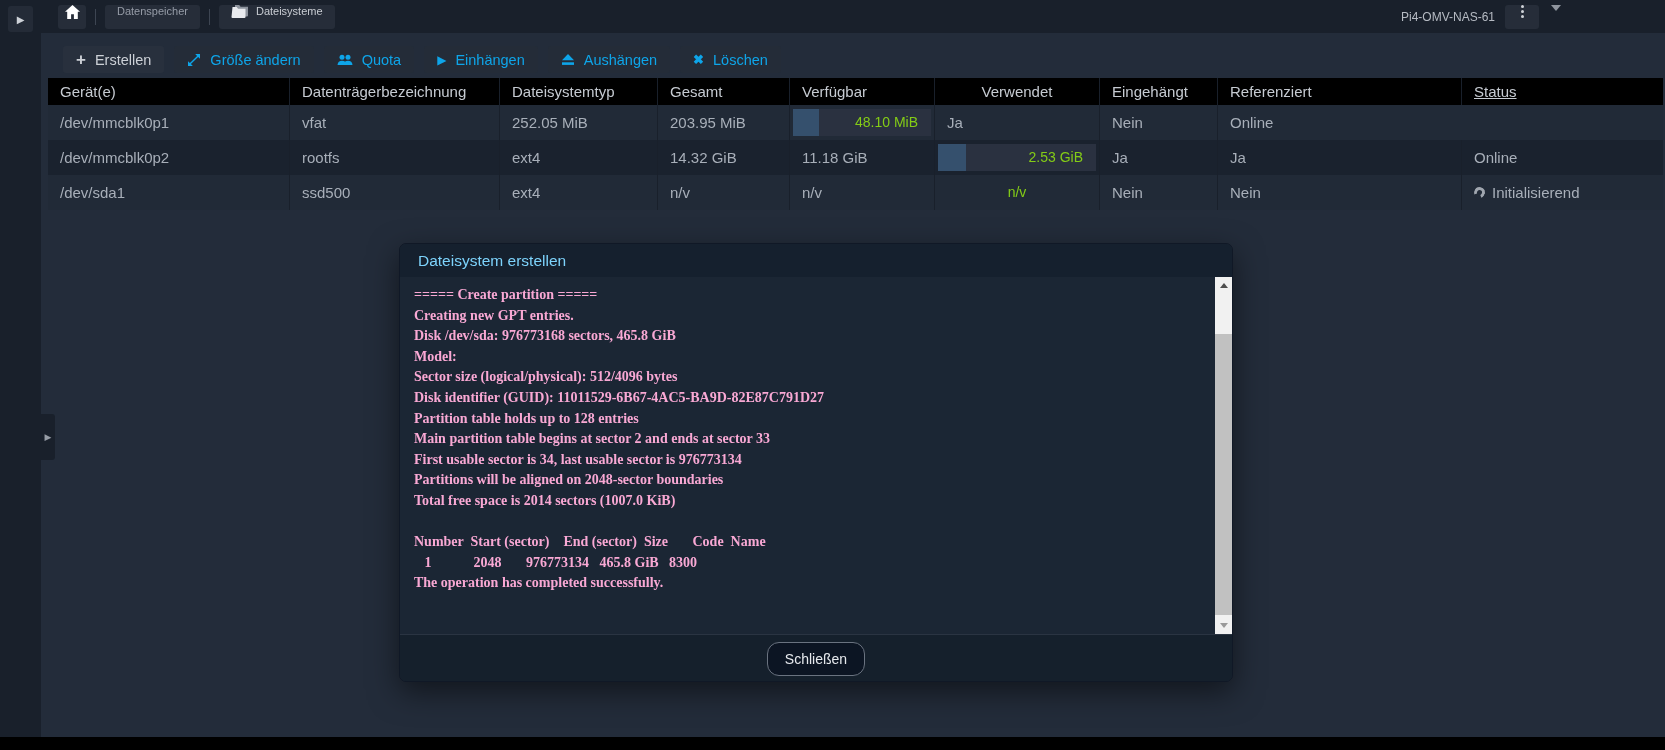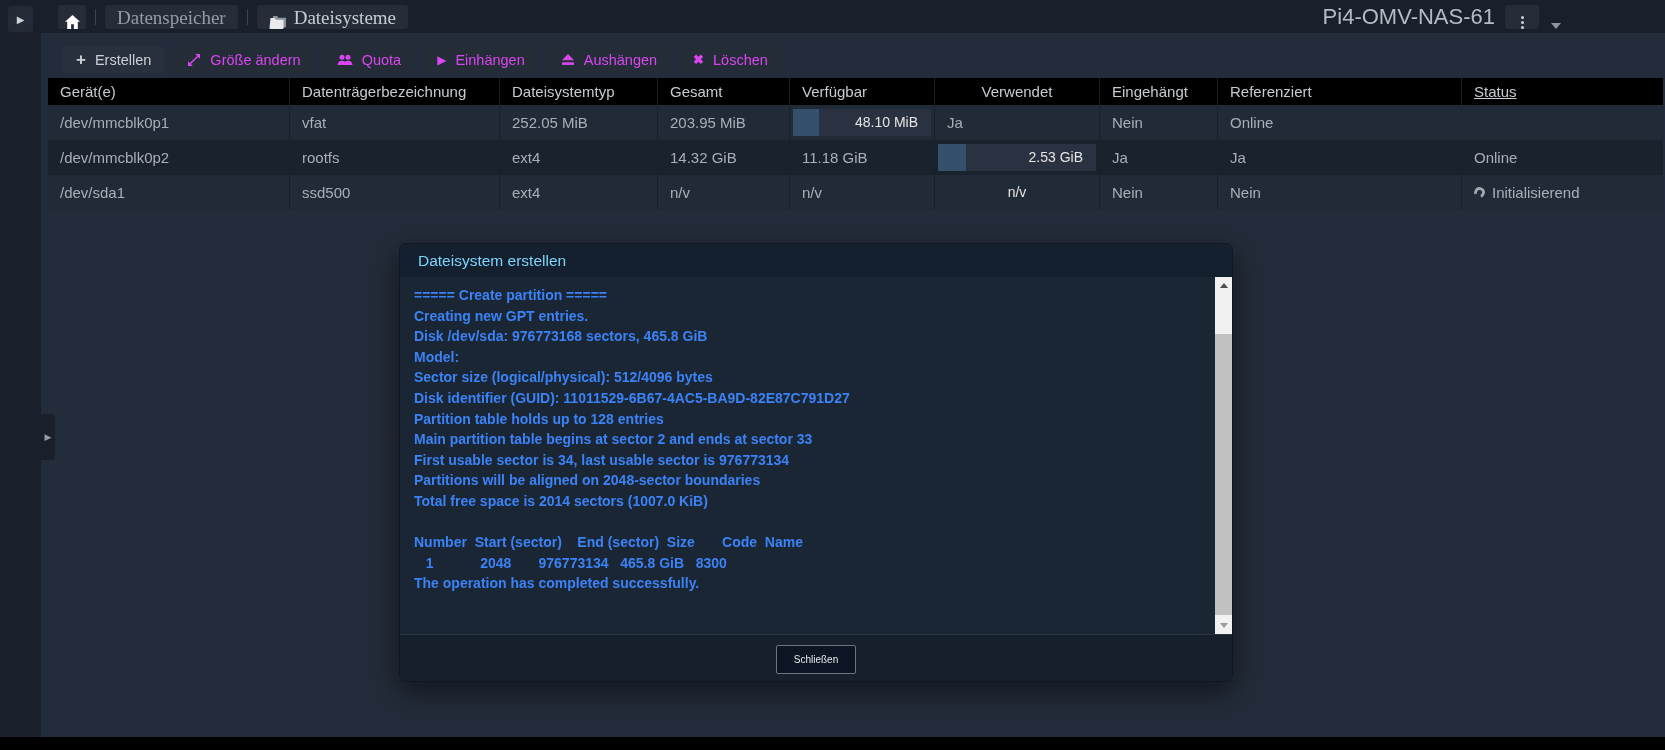--- a/index.html
+++ b/index.html
@@ -10,25 +10,25 @@
     position:relative;
     color:#a8afb9;
   }
   
   .topbar {
     position:absolute; left:0; top:0; width:1665px; height:33px;
     background:#19202b; display:flex; align-items:center;
   }
   .tb-btn {
     height:24px; background:#262d39; border-radius:3px;
-    display:inline-flex; align-items:flex-end; justify-content:center;
-    padding:0 12px; cursor:pointer; color:#969ca7; font-size:19px; gap:8px;font-family:Liberation Serif, serif;
+    display:inline-flex; align-items:flex-start; justify-content:center;
+    padding:0 12px; cursor:pointer; color:#969ca7; font-size:11px; gap:8px;
   }
   .tb-sep { width:1px; height:16px; background:#3d4552; margin:0 9px; }
-  .hostname { margin-left:auto; color:#b6bbc3; font-size:22px; }
+  .hostname { margin-left:auto; color:#b6bbc3; font-size:12px; }
   .kebab-btn { width:34px; margin-left:10px; }
   .kebab { display:flex; flex-direction:column; gap:2px; }
   .kebab i { width:3px; height:3px; border-radius:50%; background:#cfd3d8; }
   .caret-btn { width:30px; margin-left:2px; margin-right:94px; background:transparent; }
   .caret { width:0; height:0; border-left:5px solid transparent; border-right:5px solid transparent; border-top:6px solid #8f959e; }
   
   .leftstrip { position:absolute; left:0; top:0; width:41px; height:737px; background:#19202b; }
   .strip-toggle {
     position:absolute; left:8px; top:6px; width:25px; height:26px;
     background:#242b37; border-radius:3px; display:flex; align-items:center; justify-content:center;
@@ -41,21 +41,21 @@
     color:#969ca5; font-size:9px; cursor:pointer;
   }
   
   .toolbar { position:absolute; left:63px; top:46px; display:flex; gap:10px; }
   .tool-btn {
     height:27px; background:#28303d; border-radius:3px;
     display:inline-flex; align-items:center; padding:0 13px; gap:9px;
     color:#ccd0d6; font-size:14.5px; cursor:pointer; white-space:nowrap;
   }
   .tool-btn .ticon { display:inline-flex; align-items:center; color:inherit; }
-  .tool-btn.disabled { background:#242c38; color:#d946ef; cursor:default; }
+  .tool-btn.disabled { background:#242c38; color:#0ea5e9; cursor:default; }
   .plus-glyph { font-size:17px; font-weight:bold; line-height:1; }
   
   .table { position:absolute; left:48px; top:78px; width:1615px; font-size:15px; }
   .grid-row {
     display:grid;
     grid-template-columns:242px 210px 158px 132px 145px 165px 118px 244px 201px;
   }
   .thead { background:#000000; color:#c6cbd2; }
   .thead .th {
     height:27px; line-height:27px; padding-left:12px;
@@ -72,21 +72,21 @@
   }
   .trow .td:last-child { border-right:none; }
   .td-used { padding:0 !important; position:relative; }
   .usagebar {
     position:absolute; left:3px; right:3px; top:4px; bottom:4px;
     background:#2a3140; overflow:hidden;
   }
   .usagefill { position:absolute; left:0; top:0; bottom:0; background:#35506d; }
   .usagetext {
     position:absolute; right:13px; top:0; bottom:0; line-height:27px;
-    color:#e5e5e5; font-size:14px;
+    color:#84cc16; font-size:14px;
   }
   .td-used.plain .usagebar { background:transparent; }
   .td-used.plain .usagetext { left:0; right:0; text-align:center; }
   .td-status { display:flex; align-items:center; gap:7px; }
   .spinner {
     width:11px; height:11px; border-radius:50%;
     border:3px solid #a0a6af; border-bottom-color:transparent;
     transform:rotate(25deg); display:inline-block; flex:0 0 auto;
   }
   
@@ -99,39 +99,39 @@
   .dialog-header {
     height:33px; background:#15202e; display:flex; align-items:center;
     padding-left:18px; color:#7dd3fc; font-size:15.5px;
   }
   .dialog-body { position:relative; height:357px; background:#1b2634; }
   .terminal {
     position:absolute; left:0; top:0; right:17px; bottom:0;
     padding:8px 14px; overflow:hidden;
   }
   .terminal pre {
-    font-family:Liberation Sans, sans-serif;
-    font-size:14px; line-height:20.6px; font-weight:bold; color:#3b82f6;
+    font-family:Liberation Serif, serif;
+    font-size:14px; line-height:20.6px; font-weight:bold; color:#f9a8d4;
   }
   .vscroll { position:absolute; right:0; top:0; bottom:0; width:17px; background:#f1f1f1; }
   .vs-up, .vs-down {
     position:absolute; left:0; width:17px; height:17px; background:#f1f1f1;
     display:flex; align-items:center; justify-content:center; cursor:pointer;
   }
   .vs-up { top:0; } .vs-down { bottom:0; }
   .vs-up .tri { width:0;height:0;border-left:4px solid transparent;border-right:4px solid transparent;border-bottom:5px solid #4e4e4e; }
   .vs-down .tri { width:0;height:0;border-left:4px solid transparent;border-right:4px solid transparent;border-top:5px solid #9a9a9a; }
   .vs-thumb { position:absolute; left:0; top:57px; width:17px; height:281px; background:#c1c1c1; cursor:grab; }
   .dialog-footer {
     height:49px; background:#15202c; border-top:1px solid #2a3442;
     display:flex; align-items:center; justify-content:center;
   }
   .close-btn {
-    background:#0c1523; border:1px solid #6a7380; border-radius:2px;
-    color:#e6e9ed; font-size:10px; padding:8px 17px; cursor:pointer;
+    background:#0c1523; border:1px solid #6a7380; border-radius:12px;
+    color:#e6e9ed; font-size:14px; padding:8px 17px; cursor:pointer;
     font-family:"Liberation Sans", sans-serif;
   }
   
   .bottombar { position:absolute; left:0; top:737px; width:1665px; height:13px; background:#000; }
   svg { display:block; }
 </style>
 </head>
 <body>
 
 <div class="topbar">

